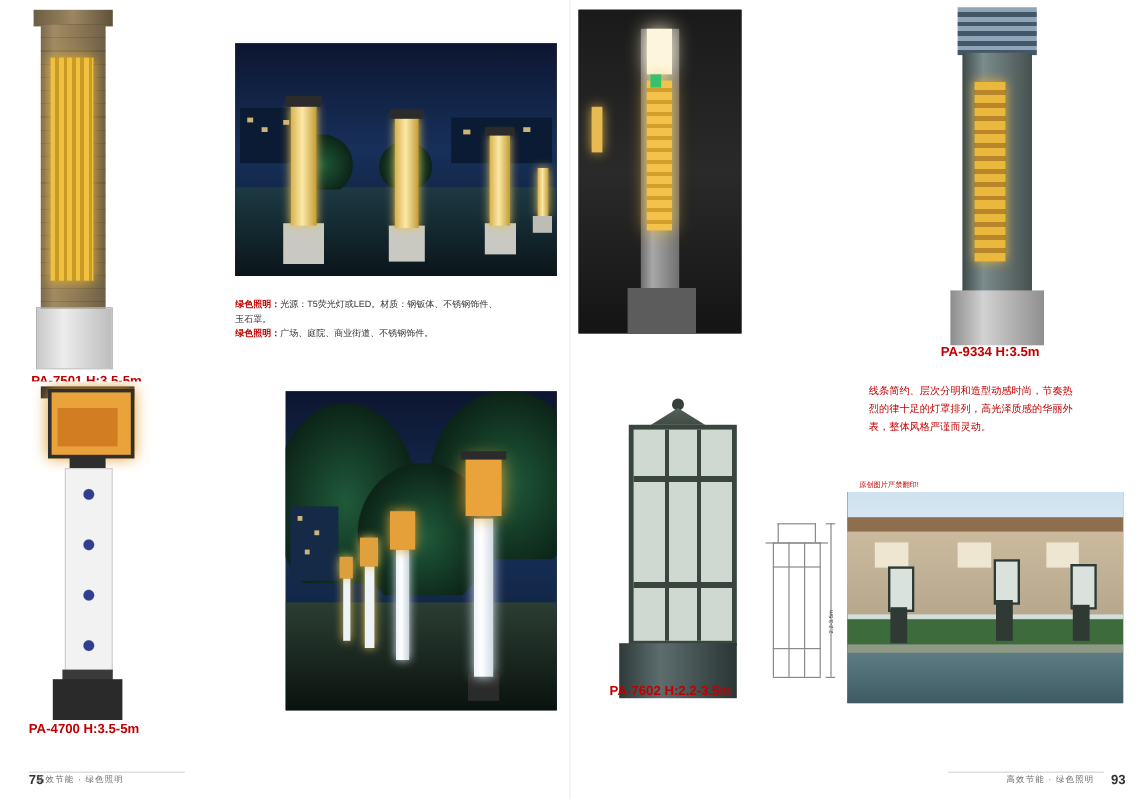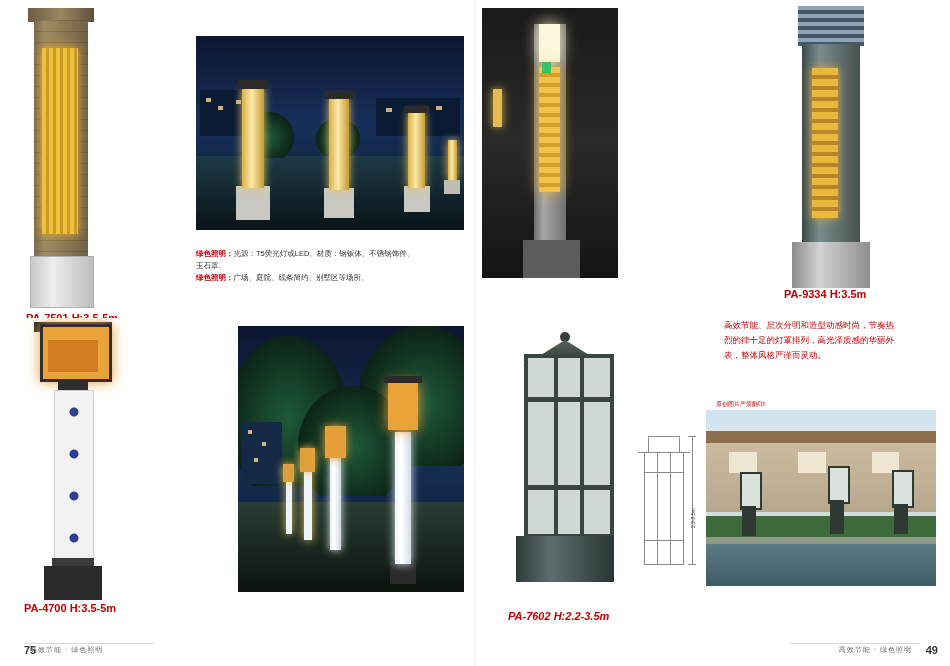--- a/index.html
+++ b/index.html
@@ -182,21 +182,21 @@
     <div class="postdark" style="left:208px;top:150px;width:26px;height:26px;background:#c9c9c2;"></div>
     <div class="post" style="left:212px;top:76px;width:17px;height:76px;"></div>
     <div class="postdark" style="left:208px;top:70px;width:25px;height:7px;"></div>
 
     <div class="post" style="left:252px;top:104px;width:9px;height:40px;"></div>
     <div class="postdark" style="left:248px;top:144px;width:16px;height:14px;background:#bdbdb6;"></div>
   </div>
 
   <div class="spec" style="left:196px;top:248px;">
     <div><span class="lbl">绿色照明：</span><span>光源：T5荧光灯或LED。材质：钢钣体、不锈钢饰件、玉石罩。</span></div>
-    <div><span class="lbl">绿色照明：</span><span>广场、庭院、线条简约、别墅区等场所。</span></div>
+    <div><span class="lbl">绿色照明：</span><span>广场、庭院、商业街道、不锈钢饰件。</span></div>
   </div>
 
   <div class="photo" id="pa7502" style="left:18px;top:318px;width:110px;height:282px;background:#fff;">
     <div class="bg"></div>
     <div class="roof"></div>
     <div class="lamp"></div>
     <div class="lampin"></div>
     <div class="neck"></div>
     <div class="shaft"></div>
     <div class="base2"></div>
@@ -248,30 +248,30 @@
   <div class="photo" id="pa7601" style="left:778px;top:6px;width:106px;height:282px;background:#fff;">
     <div class="bg"></div>
 
     <div class="louver"></div>
     <div class="shaft"></div>
     <div class="amber"></div>
     <div class="base"></div>
   </div>
   <div class="caption" style="left:784px;top:288px;">PA-9334 H:3.5m</div>
 
-  <div class="note" style="left:724px;top:318px;">高效节能、层次分明和造型动感时尚，节奏热烈的律十足的灯罩排列，高光泽质感的华丽外表，整体风格严谨而灵动。</div>
+  <div class="note" style="left:724px;top:318px;">线条简约、层次分明和造型动感时尚，节奏热烈的律十足的灯罩排列，高光泽质感的华丽外表，整体风格严谨而灵动。</div>
 
   <div class="photo" id="pa7602" style="left:498px;top:310px;width:136px;height:272px;background:#fff;">
     <div class="bg"></div>
     <div class="finial"></div>
     <div class="roof"></div>
     <div class="body"></div>
     <div class="base"></div>
   </div>
-  <div class="caption" style="left:508px;top:610px;font-style:italic;">PA-7602 H:2.2-3.5m</div>
+  <div class="caption" style="left:508px;top:570px;">PA-7602 H:2.2-3.5m</div>
 
   <div class="draw" style="left:632px;top:428px;width:66px;height:140px;">
     <div class="ln" style="left:12px;top:24px;width:40px;height:1px;"></div>
     <div class="ln" style="left:12px;top:24px;width:1px;height:112px;"></div>
     <div class="ln" style="left:51px;top:24px;width:1px;height:112px;"></div>
     <div class="ln" style="left:12px;top:136px;width:40px;height:1px;"></div>
     <div class="ln" style="left:12px;top:44px;width:40px;height:1px;"></div>
     <div class="ln" style="left:12px;top:112px;width:40px;height:1px;"></div>
     <div class="ln" style="left:25px;top:24px;width:1px;height:112px;"></div>
     <div class="ln" style="left:38px;top:24px;width:1px;height:112px;"></div>
@@ -298,16 +298,16 @@
     <div class="lampbody" style="left:34px;top:62px;"></div>
     <div class="lamp" style="left:36px;top:96px;height:30px;"></div>
     <div class="lampbody" style="left:122px;top:56px;"></div>
     <div class="lamp" style="left:124px;top:90px;height:34px;"></div>
     <div class="lampbody" style="left:186px;top:60px;"></div>
     <div class="lamp" style="left:188px;top:94px;height:30px;"></div>
   </div>
   <div class="origlbl" style="left:716px;top:400px;">原创图片严禁翻印!</div>
 
   <div class="footer-rule" style="right:30px;width:130px;"></div>
-  <div class="pagenum right">49</div>
+  <div class="pagenum right">93</div>
   <div class="footnote right">高效节能 · 绿色照明</div>
 
 </div>
 
 </body></html>

